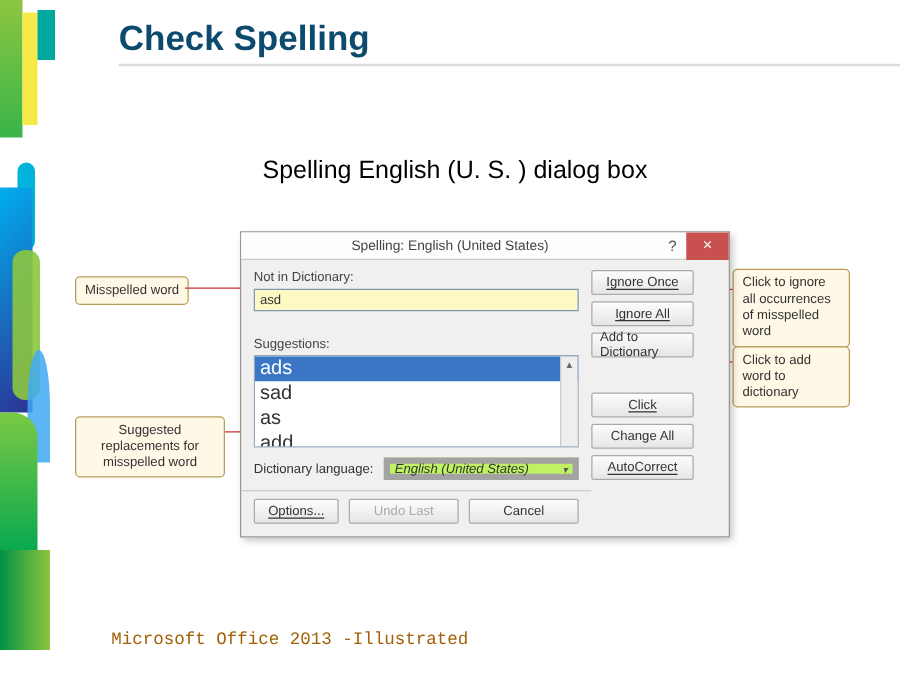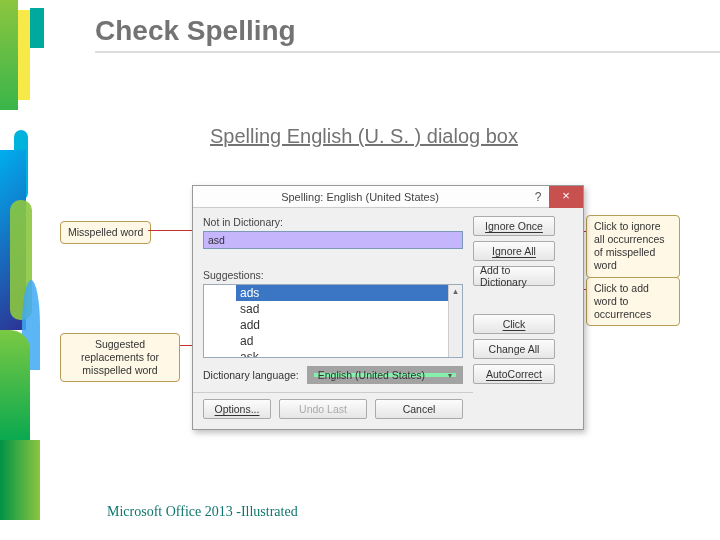--- a/index.html
+++ b/index.html
@@ -28,44 +28,43 @@
   .s6 { left: 0; top: 330px; width: 30px; height: 120px; background: linear-gradient(180deg,#7ac943,#00a651); border-top-right-radius: 20px; }
   .s7 { left: 22px; top: 280px; width: 18px; height: 90px; background: #3fa9f5; opacity:.85; border-radius: 50% 50% 0 0; }
   .s8 { left: 0; top: 440px; width: 40px; height: 80px; background: linear-gradient(90deg,#009245,#8cc63f); }
   .s9 { left: 14px; top: 130px; width: 14px; height: 70px; background: #00b3dd; border-radius: 8px; }
 
   .page-title {
     position: absolute;
     left: 95px; top: 15px;
     font-size: 28px;
     font-weight: bold;
-    color: #737373;
+    color: #0c4a6e;
     font-family: Verdana, Arial, sans-serif;
   }
   .page-title::after{
     content:"";
     display:block;
     position:absolute;
     left:0; right:-470px; bottom:-6px;
     height:2px;
     background:#dcdcdc;
   }
   .subtitle {
     position: absolute;
     left: 210px; top: 125px;
     font-size: 20px;
-    color: #737373;
-    text-decoration: underline;
+    color: #000000;
   }
   .footer {
     position: absolute;
-    left: 107px; bottom: 20px;
+    left: 89px; bottom: 20px;
     font-size: 14px;
-    font-family: Liberation Serif, serif;
-    color: #0f766e;
+    font-family: Liberation Mono, monospace;
+    color: #a16207;
   }
 
   .figure {
     position: absolute;
     left: 60px; top: 185px;
     width: 620px; height: 280px;
   }
 
   
   .callout {
@@ -142,39 +141,38 @@
   .rightcol {
     width: 98px;
     display: flex;
     flex-direction: column;
     gap: 5px;
   }
   .label { color: #444; margin-bottom: 3px; }
   .field {
     width: 100%;
     height: 18px;
-    background: #c4b5fd;
+    background: #fef9c3;
     border: 1px solid #7a9ab8;
     padding: 1px 4px;
     font-size: 10.5px;
     color: #333;
   }
   .sugg {
     width: 100%;
     height: 74px;
     background: #fff;
     border: 1px solid #9ab;
     overflow: hidden;
     position: relative;
   }
   .sugg .item {
     padding: 1px 4px;
-    font-size: 12px;
-    color: #333;
-    margin-left: 32px;
+    font-size: 16px;
+    color: #333;
   }
   .sugg .item.sel {
     background: #3a76c4;
     color: #fff;
   }
   .sugg .scroll {
     position: absolute;
     right: 0; top: 0; bottom: 0;
     width: 14px;
     background: #eee;
@@ -190,26 +188,27 @@
   .gap { height: 10px; }
   .langrow {
     display: flex;
     align-items: center;
     gap: 8px;
     margin-top: 8px;
   }
   .langrow .combo {
     flex: 1;
     height: 18px;
-    background: #86efac;
-    border: 7px solid #a3a3a3;
+    background: #bef264;
+    border: 5px solid #a3a3a3;
     display: flex;
     align-items: center;
     justify-content: space-between;
     padding: 0 4px;
+    font-style: italic;
   }
   .langrow .combo .ar {
     font-size: 8px; color: #555;
   }
   .hr {
     border: 0;
     border-top: 1px solid #ccc;
     margin: 8px -10px 6px -10px;
   }
   .footrow {
@@ -254,21 +253,21 @@
 
 <div class="page-title">Check Spelling</div>
 <div class="subtitle">Spelling English (U. S. ) dialog box</div>
 <div class="footer">Microsoft Office 2013 -Illustrated</div>
 
 <div class="figure">
 
   <div class="callout co1">Misspelled word</div>
   <div class="callout co2">Suggested replacements for misspelled word</div>
   <div class="callout co3">Click to ignore all occurrences of misspelled word</div>
-  <div class="callout co4">Click to add word to occurrences</div>
+  <div class="callout co4">Click to add word to dictionary</div>
 
   <div class="leader l1"></div>
   <div class="leader l2"></div>
   <div class="leader l3"></div>
   <div class="leader l4"></div>
 
   <div class="dialog">
     <div class="titlebar">
       <div class="ttxt">Spelling: English (United States)</div>
       <div class="help">?</div>
@@ -277,20 +276,21 @@
     <div class="body">
       <div class="leftcol">
         <div class="label">Not in Dictionary:</div>
         <input class="field" value="asd" style="">
         <div class="gap"></div>
         <div class="gap"></div>
         <div class="label">Suggestions:</div>
         <div class="sugg">
           <div class="item sel">ads</div>
           <div class="item">sad</div>
+          <div class="item">as</div>
           <div class="item">add</div>
           <div class="item">ad</div>
           <div class="item">ask</div>
           <div class="scroll">
             <div class="arr">▴</div>
           </div>
         </div>
         <div class="langrow">
           <span>Dictionary language:</span>
           <div class="combo">

